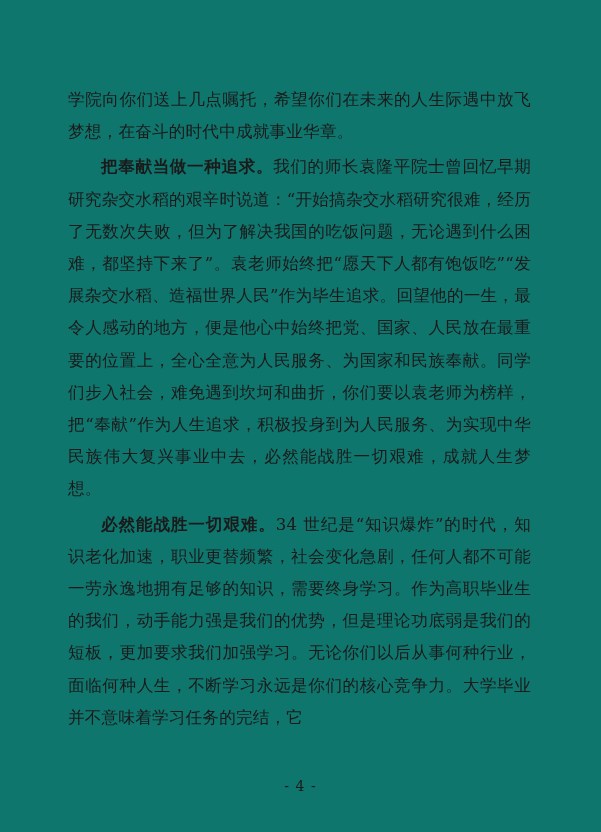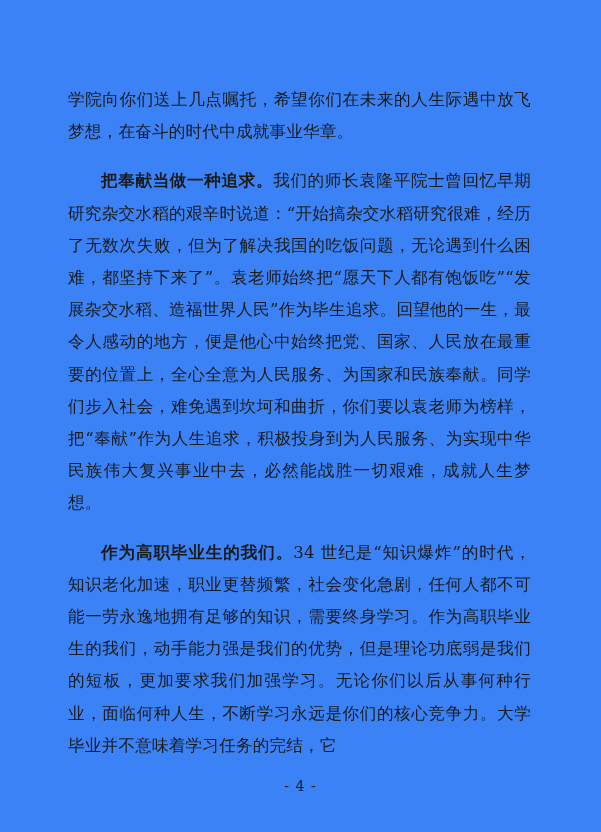--- a/index.html
+++ b/index.html
@@ -7,42 +7,42 @@
     padding: 0;
     background: #ffffff;
   }
   body {
     font-family: "DejaVu Sans", sans-serif;
   }
   .page {
     position: relative;
     width: 601px;
     height: 832px;
-    background: #3b82f6;
+    background: #0f766e;
     box-sizing: border-box;
     overflow: hidden;
   }
   .page-inner {
     position: absolute;
     left: 68px;
     top: 84px;
     width: 463px;
   }
   .para {
     margin: 0 0 2px 0;
     font-family: "DejaVu Serif", serif;
     font-size: 16.6px;
     line-height: 32.2px;
     color: #1a1a1a;
     text-align: justify;
     text-justify: inter-ideograph;
     letter-spacing: 0.2px;
   }
   .para + .para {
-    margin-top: 16px;
+    margin-top: 2px;
   }
   .indent {
     text-indent: 33px;
   }
   .lead {
     font-weight: bold;
   }
   .page-number {
     position: absolute;
     left: 0;
@@ -63,19 +63,19 @@
 
     <p class="para">
       <span>学院向你们送上几点嘱托，希望你们在未来的人生际遇中放飞梦想，在奋斗的时代中成就事业华章。</span>
     </p>
 
     <p class="para indent">
       <span class="lead">把奉献当做一种追求。</span><span>我们的师长袁隆平院士曾回忆早期研究杂交水稻的艰辛时说道：“开始搞杂交水稻研究很难，经历了无数次失败，但为了解决我国的吃饭问题，无论遇到什么困难，都坚持下来了”。袁老师始终把“愿天下人都有饱饭吃”“发展杂交水稻、造福世界人民”作为毕生追求。回望他的一生，最令人感动的地方，便是他心中始终把党、国家、人民放在最重要的位置上，全心全意为人民服务、为国家和民族奉献。同学们步入社会，难免遇到坎坷和曲折，你们要以袁老师为榜样，把“奉献”作为人生追求，积极投身到为人民服务、为实现中华民族伟大复兴事业中去，必然能战胜一切艰难，成就人生梦想。</span>
     </p>
 
     <p class="para indent">
-      <span class="lead">作为高职毕业生的我们。</span><span>34 世纪是“知识爆炸”的时代，知识老化加速，职业更替频繁，社会变化急剧，任何人都不可能一劳永逸地拥有足够的知识，需要终身学习。作为高职毕业生的我们，动手能力强是我们的优势，但是理论功底弱是我们的短板，更加要求我们加强学习。无论你们以后从事何种行业，面临何种人生，不断学习永远是你们的核心竞争力。大学毕业并不意味着学习任务的完结，它</span>
+      <span class="lead">必然能战胜一切艰难。</span><span>34 世纪是“知识爆炸”的时代，知识老化加速，职业更替频繁，社会变化急剧，任何人都不可能一劳永逸地拥有足够的知识，需要终身学习。作为高职毕业生的我们，动手能力强是我们的优势，但是理论功底弱是我们的短板，更加要求我们加强学习。无论你们以后从事何种行业，面临何种人生，不断学习永远是你们的核心竞争力。大学毕业并不意味着学习任务的完结，它</span>
     </p>
 
   </div>
 
   <div class="page-number">- 4 -</div>
 </div>
 
 </body></html>

